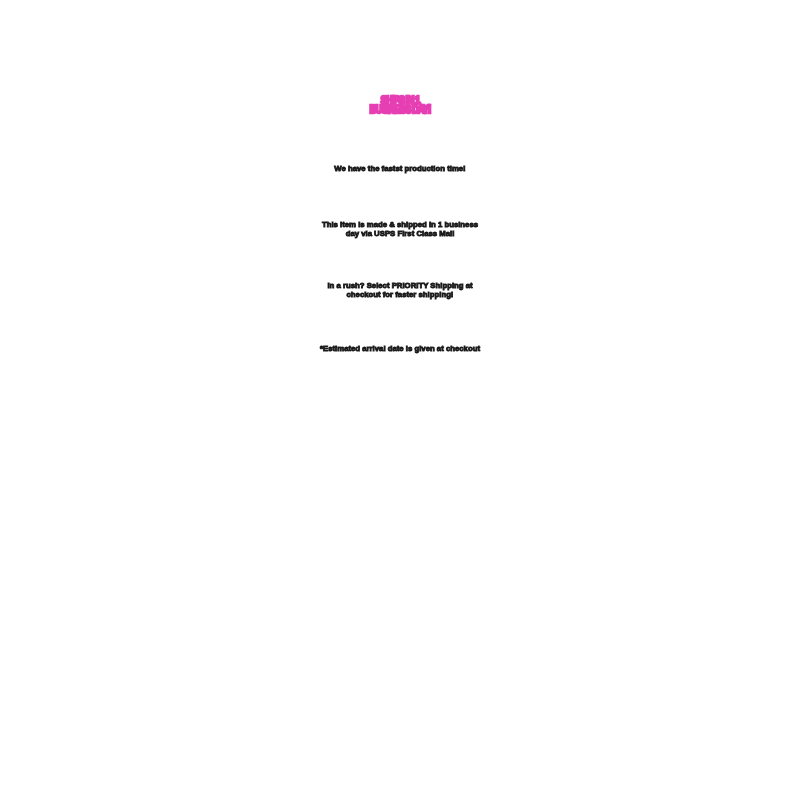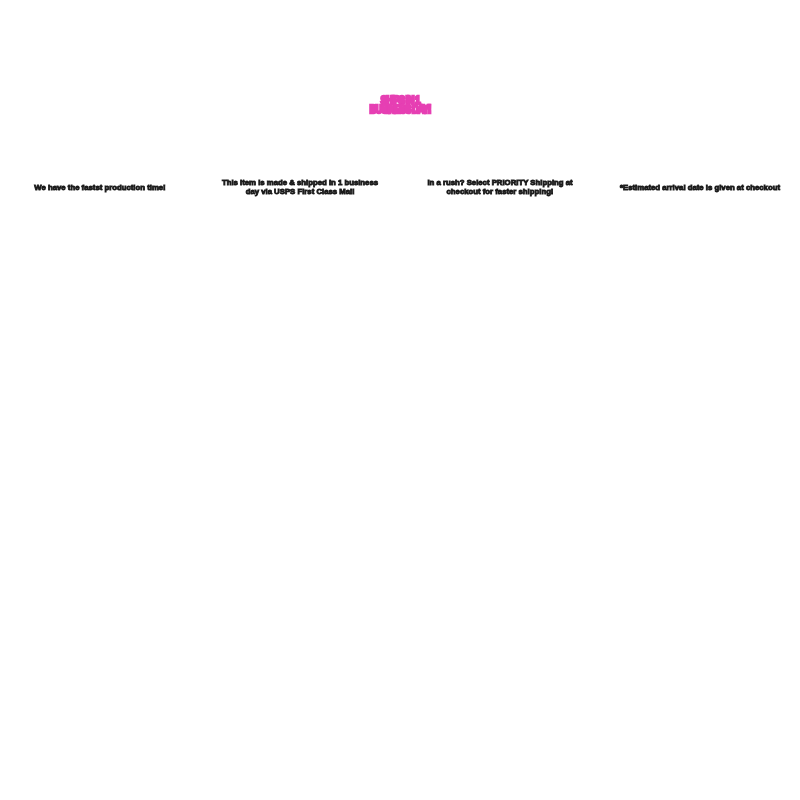--- a/index.html
+++ b/index.html
@@ -46,21 +46,21 @@
     white-space: nowrap;
   }
   .headline .hl-line-1 { font-size: 98px; }
   .headline .hl-line-2 { font-size: 98px; }
 
   
   .body-stack {
     width: 100%;
     margin-top: 50px;
     display: flex;
-    flex-direction: row;
+    flex-direction: column;
     align-items: center;
   }
 
   .body-para {
     width: 740px;
     text-align: center;
     color: #1a1a1a;
     font-family: "Liberation Sans Narrow", "Liberation Sans", "DejaVu Sans Condensed", "DejaVu Sans", sans-serif;
     font-weight: 700;
     font-size: 31px;

